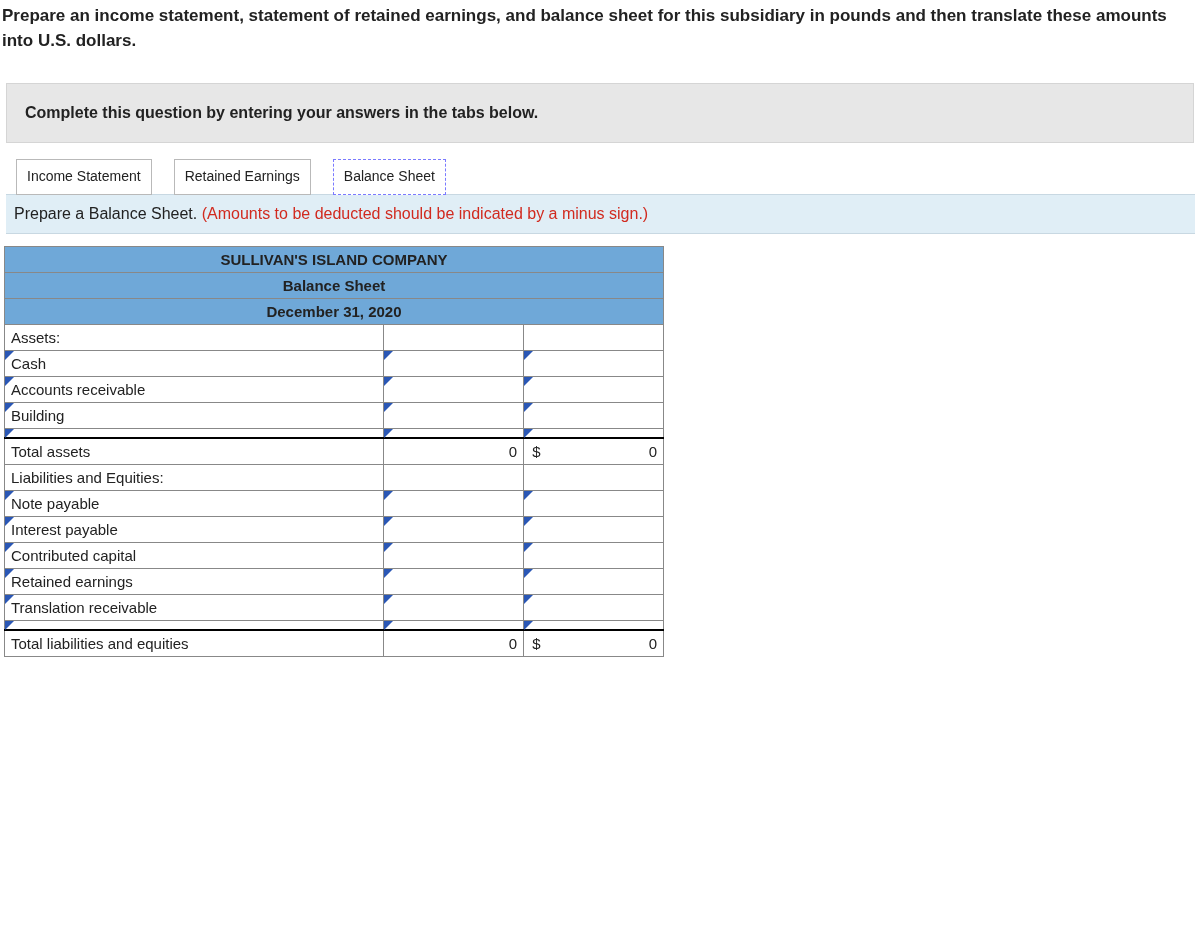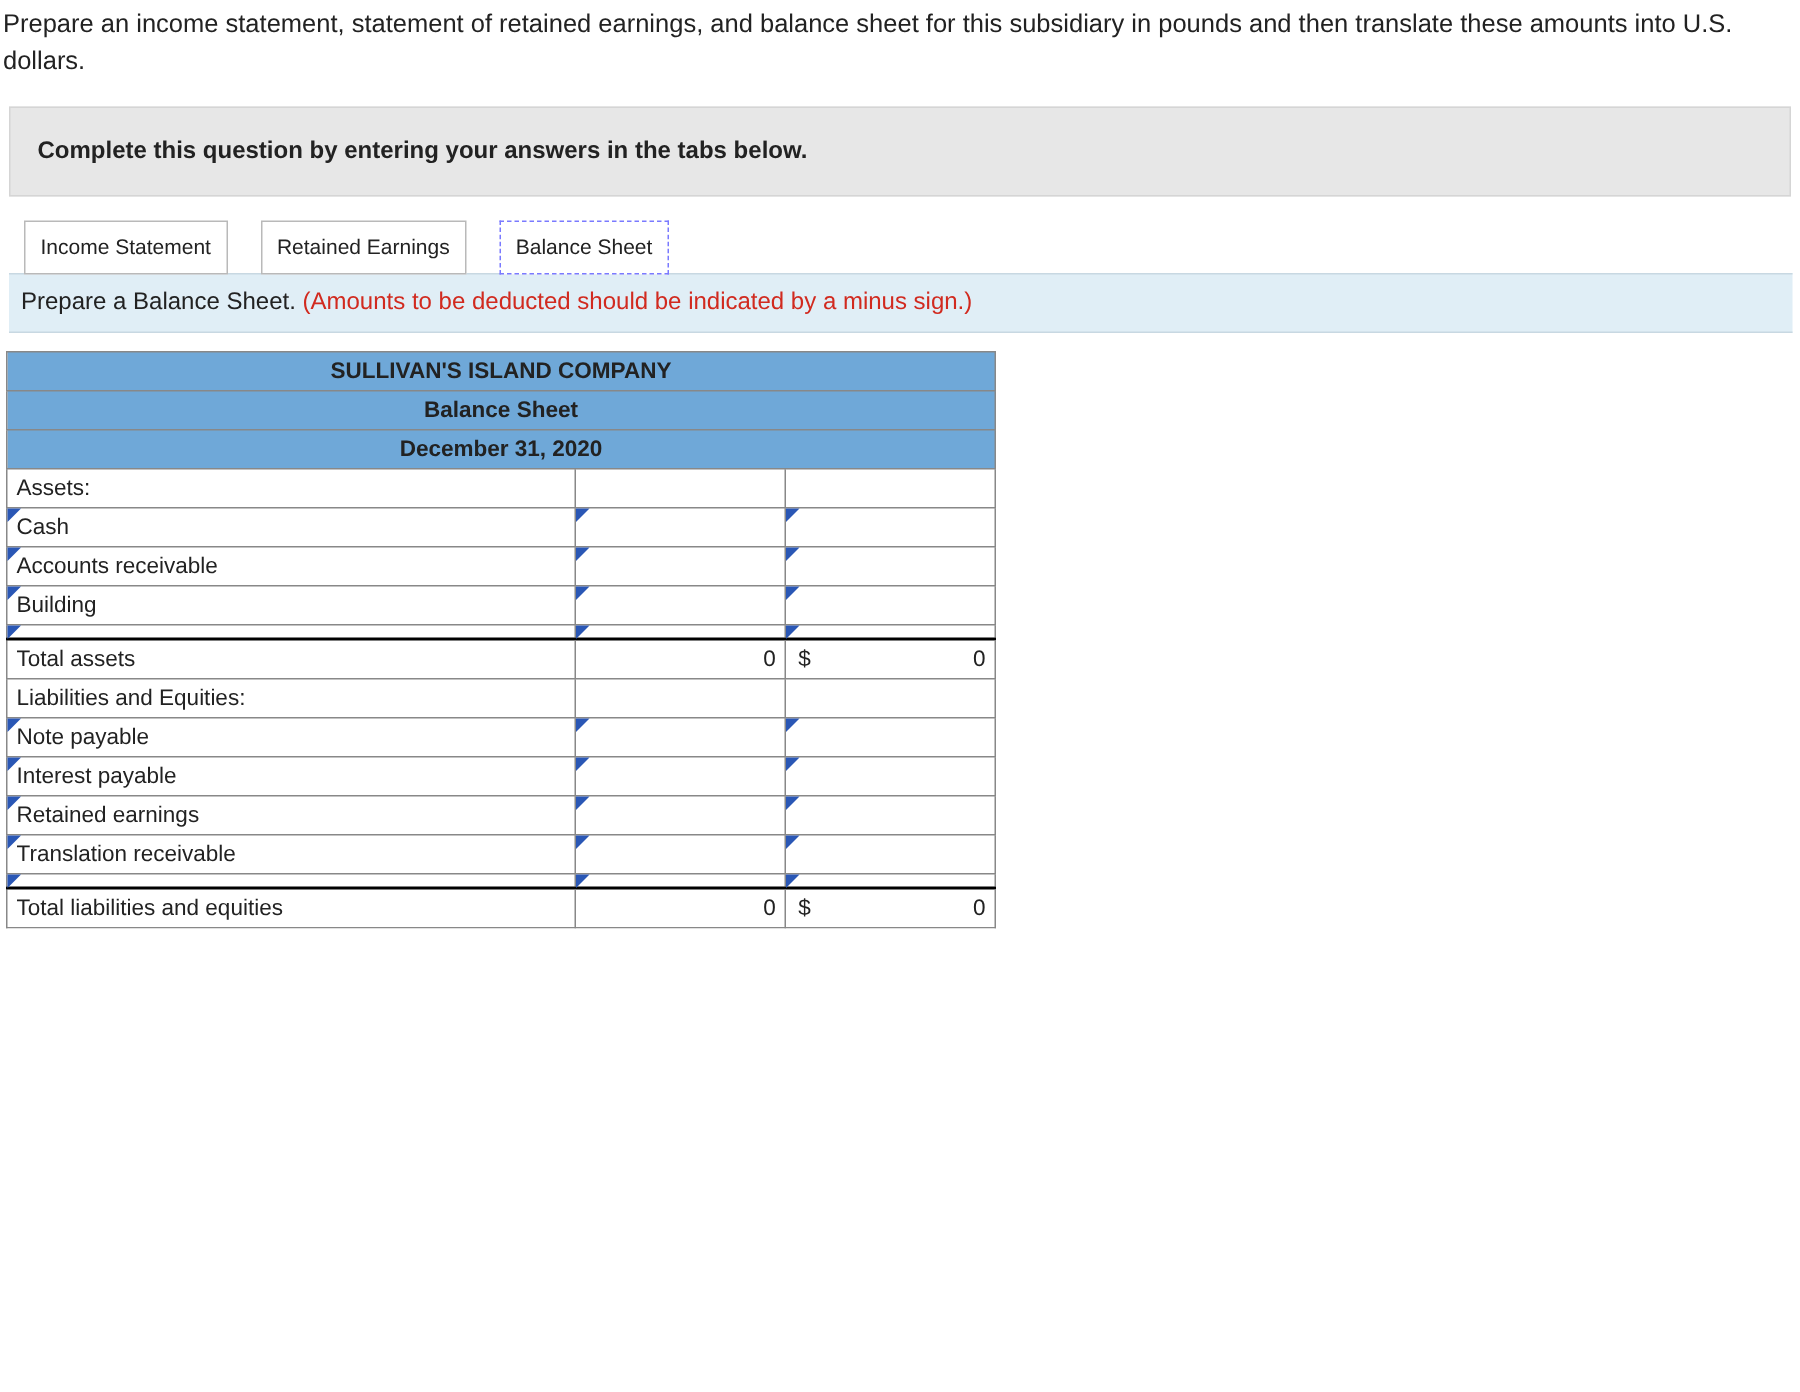--- a/index.html
+++ b/index.html
@@ -1,18 +1,18 @@
 <!DOCTYPE html>
 <html><head>
   <meta charset="utf-8">
   <style>
     * { box-sizing: border-box; margin: 0; padding: 0; }
     body { font-family: Arial, Helvetica, sans-serif; font-size: 15px; color: #222; background: #fff; width: 1200px; }
-    .instructions { padding: 4px 2px 18px 2px; line-height: 1.45; font-size: 17px; }
-    .banner { background: #e7e7e7; border: 1px solid #d5d5d5; padding: 20px 18px; margin: 0 6px 16px 6px; font-weight: 700; font-size: 16px; }
+    .instructions { padding: 4px 2px 18px 2px; line-height: 1.45; font-size: 17px; font-weight: bold; }
+    .banner { background: #e7e7e7; border: 1px solid #d5d5d5; padding: 20px 18px; margin: 12px 6px 16px 6px; font-weight: 700; font-size: 16px; }
     .tabs { display: flex; gap: 22px; margin: 0 0 0 16px; position: relative; z-index: 2; }
     .tab { background: #fff; border: 1px solid #b9b9b9; padding: 8px 10px; text-align: center; min-width: 110px; font-size: 14px; line-height: 1.25; cursor: pointer; border-bottom: 1px solid #b9b9b9; }
     .tab.active { border: 1px dashed #7a7aff; border-bottom: 1px dashed #7a7aff; position: relative; }
     .hint-bar { background: #e0eef6; border-top: 1px solid #c8d8e2; border-bottom: 1px solid #c8d8e2; margin: -1px 5px 12px 6px; padding: 10px 8px; font-size: 16px; }
     .hint-bar .red { color: #d12a1f; }
     .sheet { border-collapse: collapse; width: 660px; margin-left: 4px; }
     .sheet td, .sheet th { border: 1px solid #888; padding: 4px 6px; font-size: 15px; }
     .hdr { background: #6fa8d8; text-align: center; font-weight: 700; }
     .hdr.company { font-size: 15px; }
     .colhdr { background: #6fa8d8; text-align: center; font-weight: 700; }
@@ -101,20 +101,25 @@
     <td class="label-col label-cell editable">Note payable</td>
     <td class="num-col input-cell editable"></td>
     <td class="num-col input-cell editable"></td>
   </tr>
   <tr>
     <td class="label-col label-cell editable">Interest payable</td>
     <td class="num-col input-cell editable"></td>
     <td class="num-col input-cell editable"></td>
   </tr>
   <tr>
+    <td class="label-col label-cell editable">Contributed capital</td>
+    <td class="num-col input-cell editable"></td>
+    <td class="num-col input-cell editable"></td>
+  </tr>
+  <tr>
     <td class="label-col label-cell editable">Retained earnings</td>
     <td class="num-col input-cell editable"></td>
     <td class="num-col input-cell editable"></td>
   </tr>
   <tr>
     <td class="label-col label-cell editable">Translation receivable</td>
     <td class="num-col input-cell editable"></td>
     <td class="num-col input-cell editable"></td>
   </tr>
   <tr>

